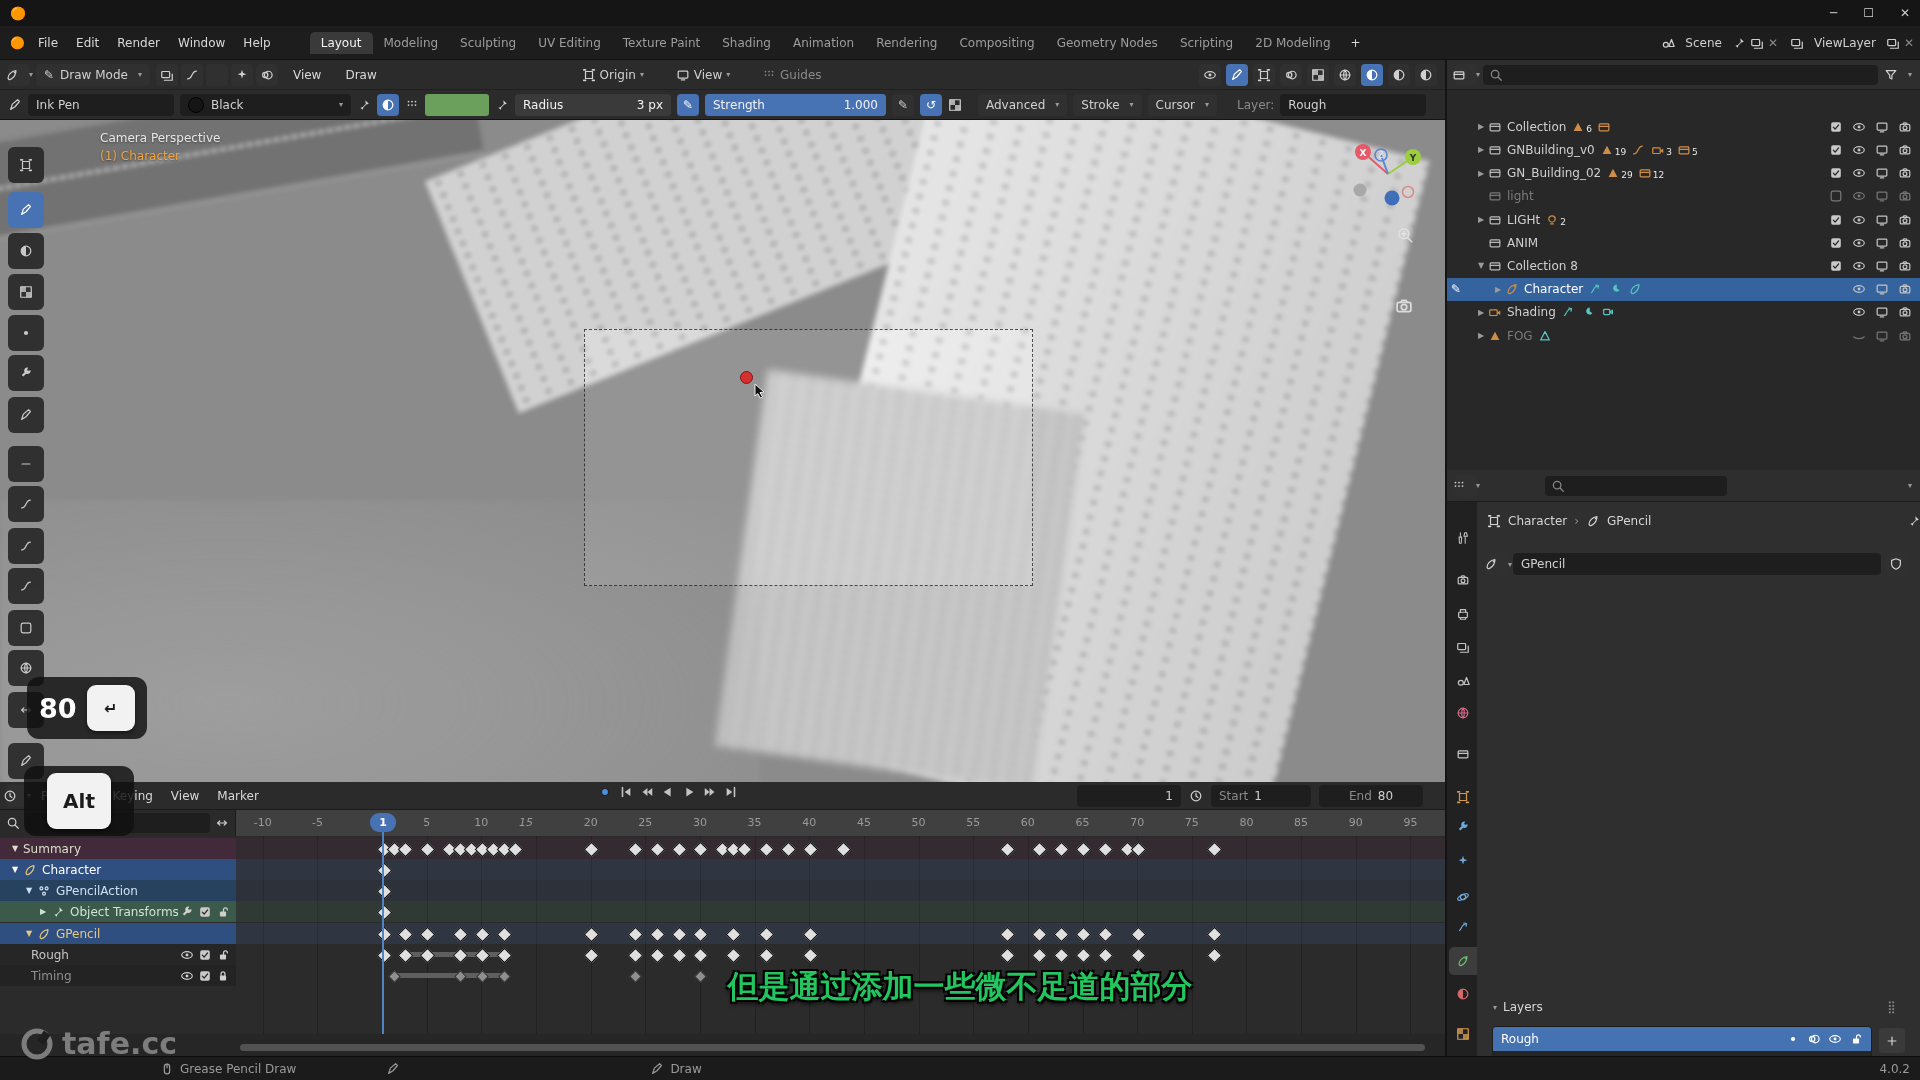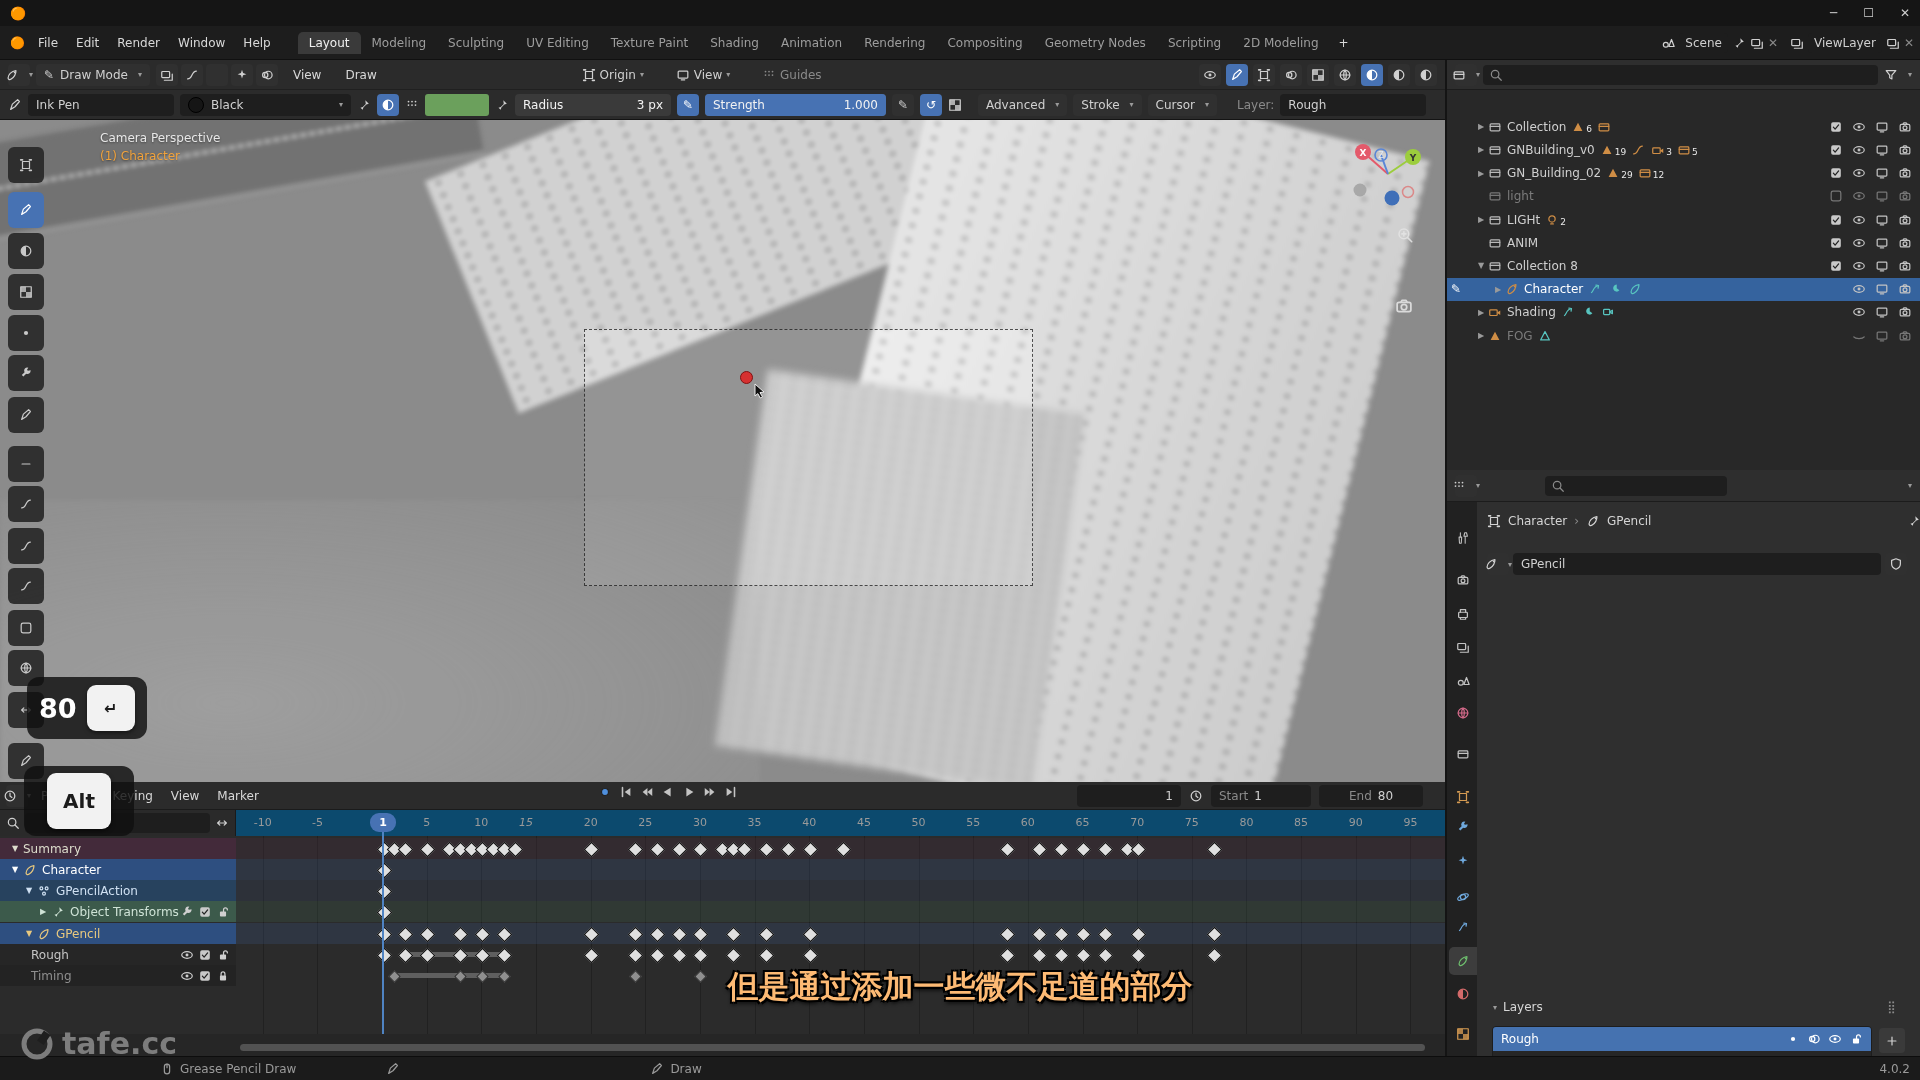--- a/index.html
+++ b/index.html
@@ -12,21 +12,21 @@
   .dim{color:#8a8a8a;}
   
   .titlebar{left:0;top:0;width:1920px;height:26px;background:#151515;display:flex;align-items:center;
             padding:0 10px;gap:8px;box-sizing:border-box;color:#dedede;}
   .titlebar .logo{color:#e87d0d;font-size:13px;}
   .win-controls{margin-left:auto;display:flex;gap:26px;color:#cfcfcf;font-size:12px;}
   
   .topbar{left:0;top:26px;width:1920px;height:34px;background:#1d1d1d;border-bottom:1px solid #101010;
           display:flex;align-items:center;box-sizing:border-box;padding-left:6px;}
   .menu-item{padding:3px 9px;border-radius:4px;color:#d8d8d8;}
-  .ws-tabs{display:flex;align-items:flex-start;margin-left:18px;}
+  .ws-tabs{display:flex;align-items:flex-start;margin-left:30px;}
   .ws-tab{padding:4px 11px;border-radius:5px 5px 0 0;color:#9d9d9d;}
   .ws-tab.active{background:#3a3a3a;color:#f0f0f0;}
   .scene-sel{position:absolute;right:6px;top:0;height:34px;display:flex;align-items:center;gap:4px;}
   .sel-chip{display:flex;align-items:center;gap:5px;background:#1d1d1d;padding:3px 6px;border-radius:4px;color:#cfcfcf;}
   
   .vp-header{left:0;top:60px;width:1445px;height:30px;background:#2b2b2b;border-bottom:1px solid #202020;
              display:flex;align-items:center;gap:6px;box-sizing:border-box;padding:0 8px;}
   .vp-tools{left:0;top:90px;width:1445px;height:30px;background:#2b2b2b;border-bottom:1px solid #141414;
             display:flex;align-items:center;gap:6px;box-sizing:border-box;padding:0 8px;}
   .pill{background:#303030;border-radius:4px;height:22px;display:flex;align-items:center;gap:6px;padding:0 8px;}
@@ -56,21 +56,21 @@
   
   .keycast{position:absolute;background:rgba(16,16,16,.82);border-radius:12px;display:flex;align-items:center;
            gap:10px;padding:0 12px;box-sizing:border-box;z-index:60;}
   .keycap{background:#f2f2f2;color:#1c1c1c;border-radius:9px;display:flex;align-items:center;justify-content:center;
           font-weight:bold;box-shadow:0 2px 4px rgba(0,0,0,.5);}
   .kc-num{color:#fff;font-size:27px;font-weight:bold;}
   
   .timeline{left:0;top:782px;width:1445px;height:274px;background:#262626;overflow:hidden;}
   .tl-header{position:absolute;left:0;top:0;width:100%;height:28px;background:#2b2b2b;border-bottom:1px solid #1b1b1b;
              display:flex;align-items:center;gap:4px;padding:0 6px;box-sizing:border-box;}
-  .tl-ruler{position:absolute;left:0;top:28px;width:100%;height:26px;background:#0c4a6e;}
+  .tl-ruler{position:absolute;left:0;top:28px;width:100%;height:26px;background:#404040;}
   .tl-search{position:absolute;left:0;top:28px;width:236px;height:26px;background:#2a2a2a;display:flex;
              align-items:center;gap:5px;padding:0 6px;box-sizing:border-box;border-right:1px solid #1a1a1a;}
   .tick{position:absolute;top:6px;transform:translateX(-50%);color:#9a9a9a;font-size:11px;}
   .tl-body{position:absolute;left:0;top:54px;width:100%;height:198px;background:#2b2b2b;}
   .grid-v{position:absolute;top:0;height:198px;width:1px;background:rgba(0,0,0,.22);}
   .ch-row{position:absolute;left:0;width:1445px;height:21px;}
   .ch-tint{position:absolute;left:236px;right:0;top:0;bottom:0;}
   .ch-name{position:absolute;left:0;top:0;width:236px;height:21px;display:flex;align-items:center;
            box-sizing:border-box;font-size:12px;color:#c9c9c9;}
   .ch-toggles{margin-left:auto;display:flex;gap:4px;padding-right:6px;color:#cfcfcf;}
@@ -109,21 +109,21 @@
               border:1px solid #1d1d1d;overflow:hidden;}
   .layer-row{height:24px;display:flex;align-items:center;padding:0 8px;gap:6px;box-sizing:border-box;color:#c9c9c9;}
   .layer-row.selected{background:#4572b0;color:#fff;}
   .layer-row .l-toggles{margin-left:auto;display:flex;gap:7px;align-items:center;}
   .side-btn{position:absolute;left:432px;width:26px;height:25px;background:#3a3a3a;border-radius:4px;
             display:flex;align-items:center;justify-content:center;color:#cfcfcf;}
   
   .statusbar{left:0;top:1056px;width:1920px;height:24px;background:#1b1b1b;border-top:1px solid #0d0d0d;
              display:flex;align-items:center;color:#9a9a9a;box-sizing:border-box;padding:0 10px;}
   
-  .subtitle{left:0;top:966px;width:1920px;text-align:center;font-size:31px;font-weight:bold;color:#fdba74;z-index:40;
+  .subtitle{left:0;top:966px;width:1920px;text-align:center;font-size:31px;font-weight:bold;color:#22c55e;z-index:40;
             text-shadow:-2px -2px 0 #000,2px -2px 0 #000,-2px 2px 0 #000,2px 2px 0 #000,0 3px 4px #000;}
   .watermark{left:20px;top:1026px;display:flex;align-items:center;gap:8px;color:#8d8d8d;opacity:.85;z-index:45;
              font-weight:bold;font-size:30px;}
 </style>
 </head>
 <body>
 
 <div id="app">
 
   <div class="abs titlebar">

